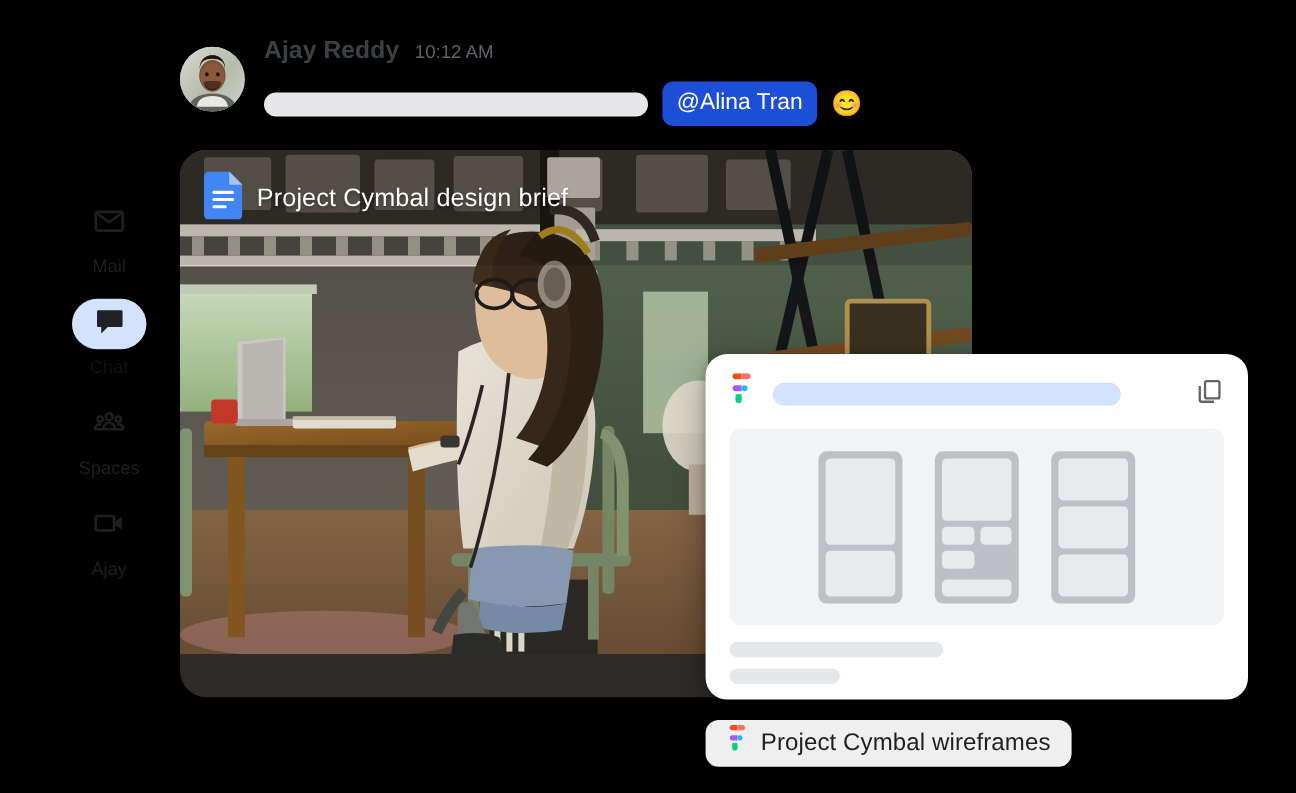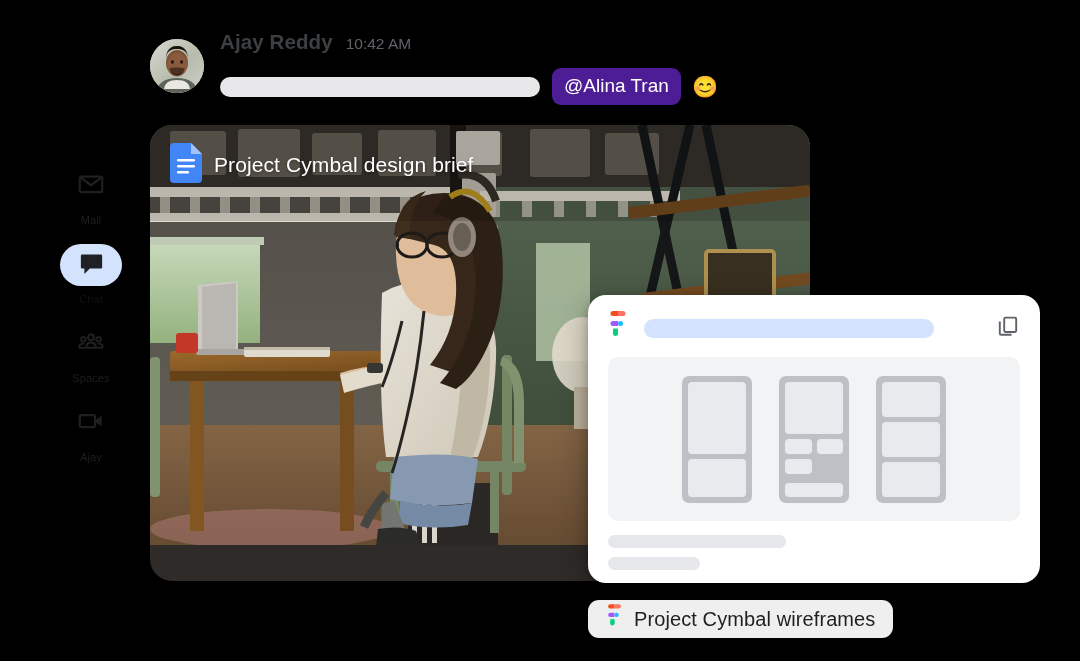--- a/index.html
+++ b/index.html
@@ -23,21 +23,21 @@
     width: 78px; cursor: pointer; user-select: none;
   }
   .rail-pill {
     width: 62px; height: 42px; border-radius: 21px;
     display: flex; align-items: center; justify-content: center;
     background: transparent;
   }
   .rail-item.active .rail-pill { background: #D3E3FD; }
   .rail-label {
     margin-top: 7px;
-    font-size: 11px; letter-spacing: .1px;
+    font-size: 15px; letter-spacing: .1px;
     color: #1f1f1f; text-align: center;
   }
   .rail-item.active .rail-label { color: #111; }
   .rail-ico { display: block; }
 
   
   .msg-head {
     position: absolute; left: 150px; top: 26px;
     display: flex; align-items: center; gap: 16px;
   }
@@ -56,21 +56,21 @@
   .msg-time { font-size: 15.5px; color: #5f6368; }
   .msg-body {
     margin-top: 14px;
     display: flex; align-items: center; gap: 12px;
   }
   .msg-skel {
     width: 320px; height: 20px; border-radius: 10px;
     background: #E7E7EA;
   }
   .mention {
-    background: #4c1d95; color: #fff;
+    background: #1d4ed8; color: #fff;
     font-size: 19px; line-height: 1;
     padding: 8px 12px 10px; border-radius: 9px;
     white-space: nowrap; cursor: pointer;
   }
   .emoji { font-size: 21px; line-height: 1; }
 
   
   .photo-card {
     position: absolute; left: 150px; top: 125px;
     width: 660px; height: 456px;
@@ -208,21 +208,21 @@
         <ellipse cx="22.4" cy="23" rx="1.5" ry="1.7" fill="#1d140e"></ellipse>
         <ellipse cx="31.6" cy="23" rx="1.5" ry="1.7" fill="#1d140e"></ellipse>
         <path d="M20 31.5c2 2.6 5 3.8 7 3.8s5-1.2 7-3.8c-1.6 3.4-4.2 4.9-7 4.9s-5.4-1.5-7-4.9z" fill="#2a1b12"></path>
         <path d="M19.5 29.5c1.8-.7 4.2-1 7.5-1s5.7.3 7.5 1c-1 4-4 6.2-7.5 6.2s-6.5-2.2-7.5-6.2z" fill="#2b1c13" opacity=".65"></path>
       </svg>
     </div>
 
     <div class="msg-col">
       <div class="msg-name-row">
         <span class="msg-name">Ajay Reddy</span>
-        <span class="msg-time">10:42 AM</span>
+        <span class="msg-time">10:12 AM</span>
       </div>
       <div class="msg-body">
         <span class="msg-skel"></span>
         <span class="mention">@Alina Tran</span>
         <span class="emoji">😊</span>
       </div>
     </div>
   </div>
 
   <div class="photo-card">

